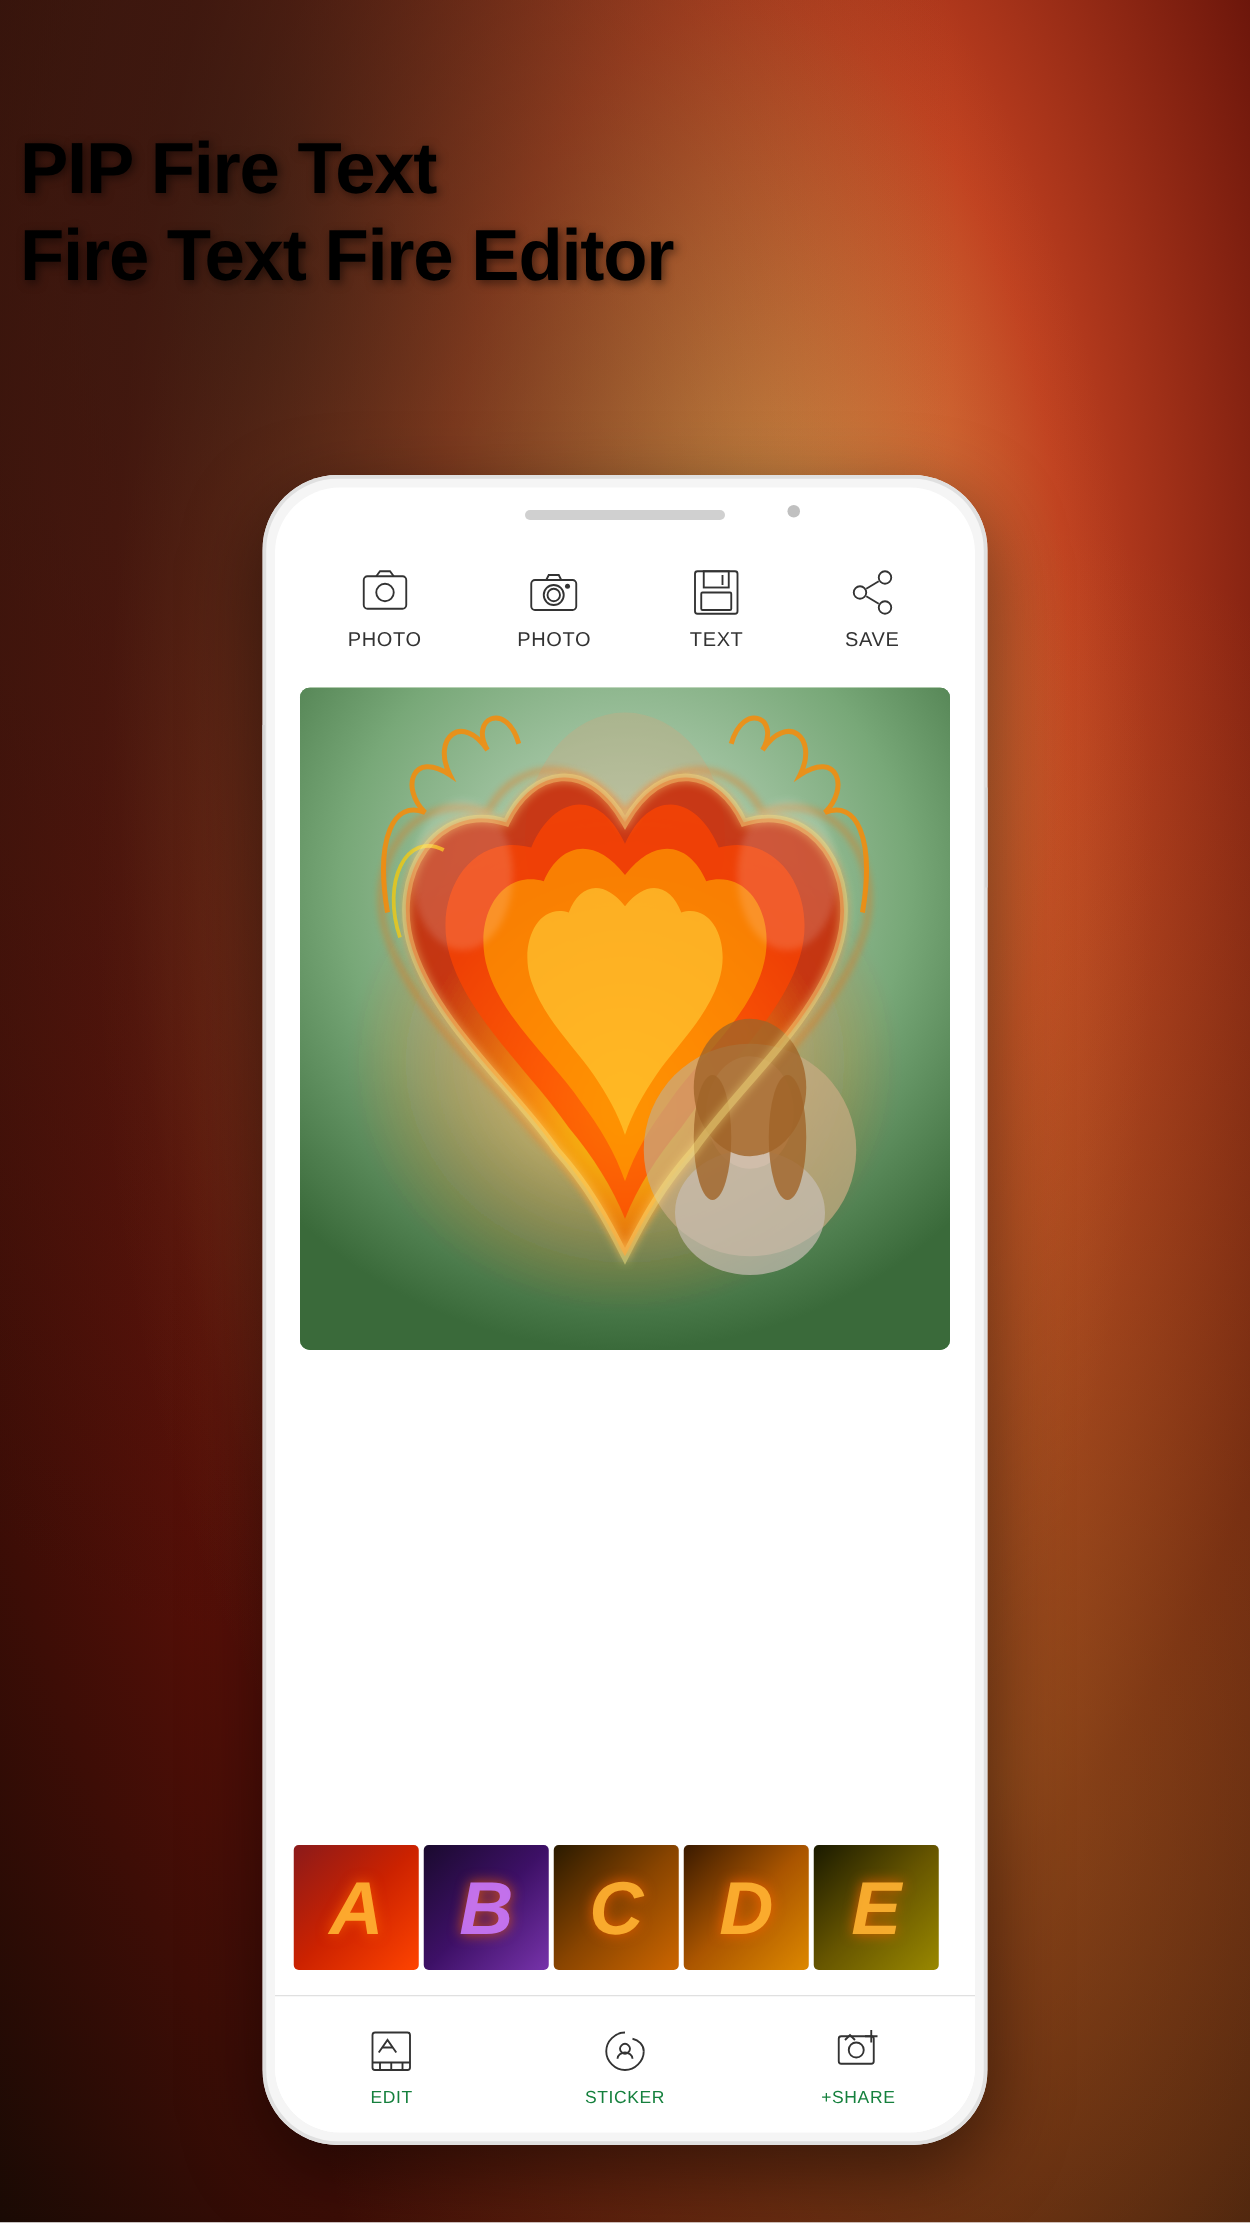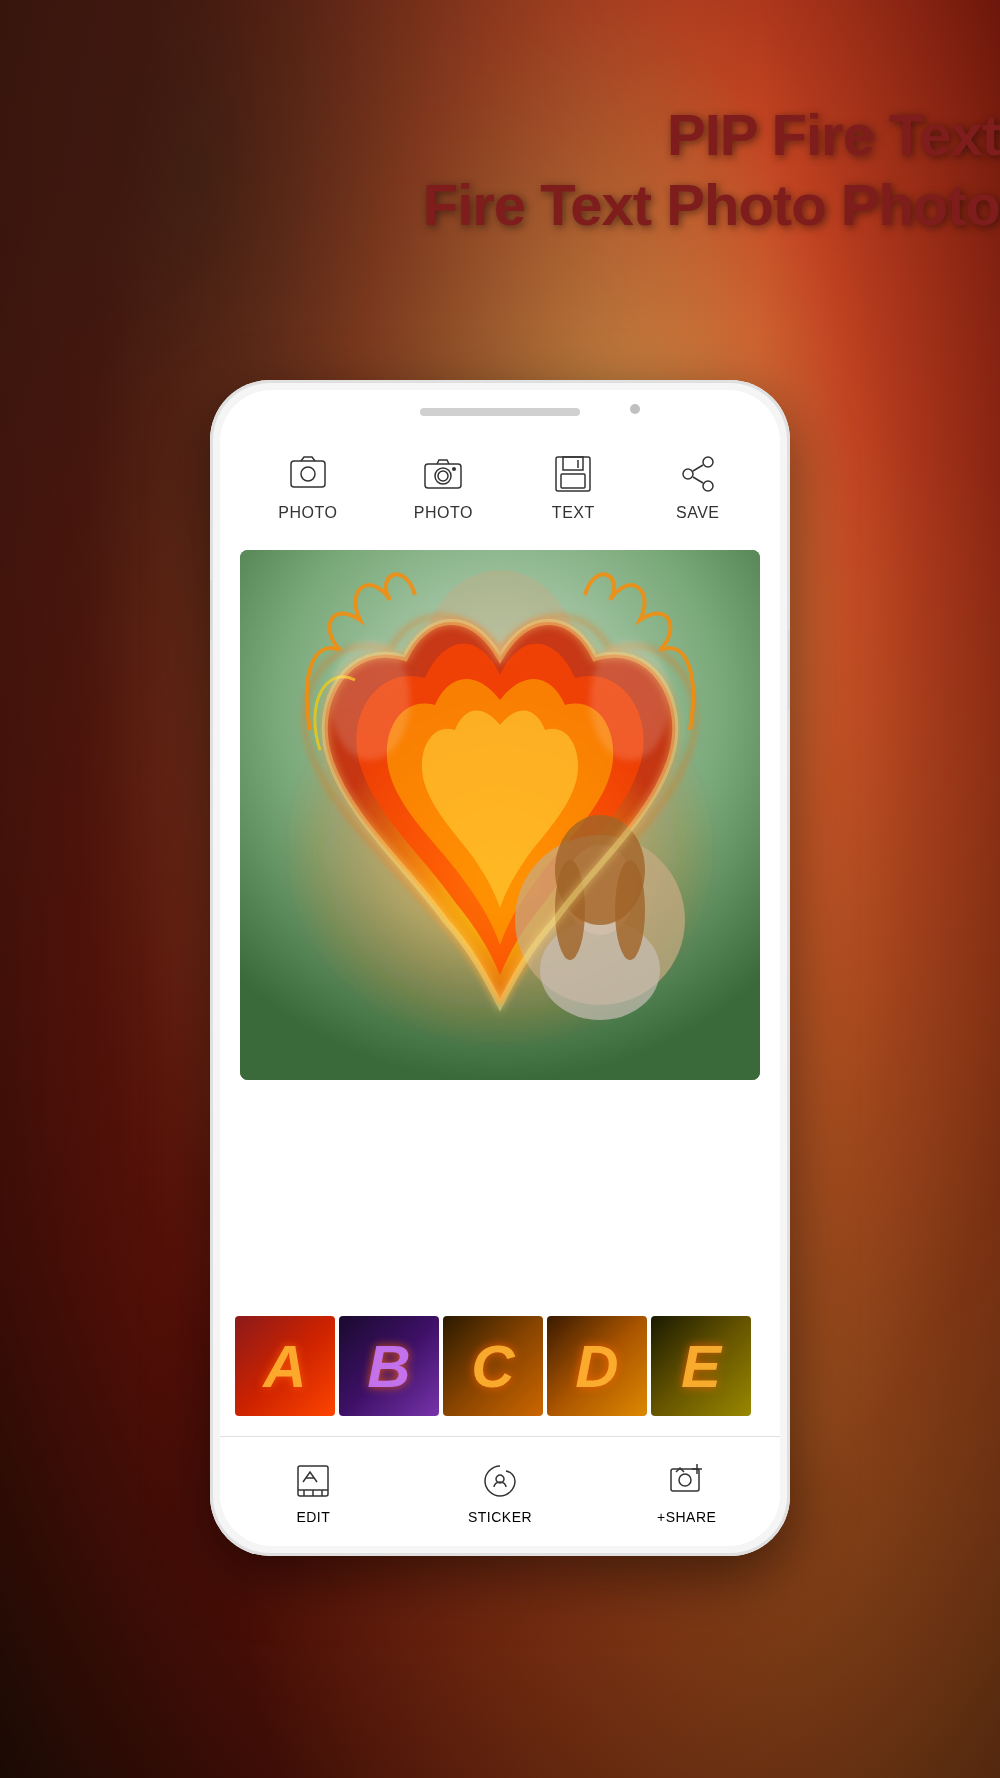--- a/index.html
+++ b/index.html
@@ -28,38 +28,39 @@
         radial-gradient(ellipse at 80% 80%, rgba(200,150,50,0.4) 0%, transparent 50%),
         radial-gradient(ellipse at 50% 40%, rgba(220,180,80,0.3) 0%, transparent 60%);
       z-index: 1;
     }
 
     
     .app-title {
       position: absolute;
       top: 100px;
       left: 0; right: 0;
-      text-align: right;
+      text-align: left;
       z-index: 10;
-      color: #7f1d1d;
+      color: #000000;
       font-weight: 900;
       font-size: 58px;
       line-height: 1.2;
       text-shadow: 2px 2px 8px rgba(0,0,0,0.5);
       letter-spacing: -1px;
+      padding-left: 16px;
     }
 
     
     .phone-frame {
       position: absolute;
       top: 380px;
       left: 50%;
       transform: translateX(-50%);
       width: 580px;
-      height: 1176px;
+      height: 1336px;
       background: #f5f5f5;
       border-radius: 60px;
       box-shadow: 0 20px 60px rgba(0,0,0,0.5), inset 0 0 0 3px #e0e0e0;
       z-index: 20;
       overflow: hidden;
     }
 
     .phone-inner {
       position: absolute;
       inset: 10px;
@@ -247,21 +248,21 @@
     .nav-icon svg {
       width: 38px;
       height: 38px;
       stroke: #333;
       fill: none;
       stroke-width: 1.5;
     }
 
     .nav-label {
       font-size: 14px;
-      color: #000000;
+      color: #15803d;
       letter-spacing: 0.5px;
       font-weight: 500;
     }
 
     
     .phone-btn-left {
       position: absolute;
       left: -4px;
       top: 200px;
       width: 6px;
@@ -281,21 +282,21 @@
     }
   </style>
 </head>
 <body>
 
 <div class="bg"></div>
 <div class="bg-overlay"></div>
 
 <div class="app-title">
   <div>PIP Fire Text</div>
-  <div>Fire Text Photo Photo</div>
+  <div>Fire Text Fire Editor</div>
 </div>
 
 <div class="phone-frame">
   <div class="phone-btn-left"></div>
   <div class="phone-btn-right"></div>
 
   <div class="phone-inner">
 
     <div class="phone-notch"></div>
     <div class="phone-camera-dot"></div>

